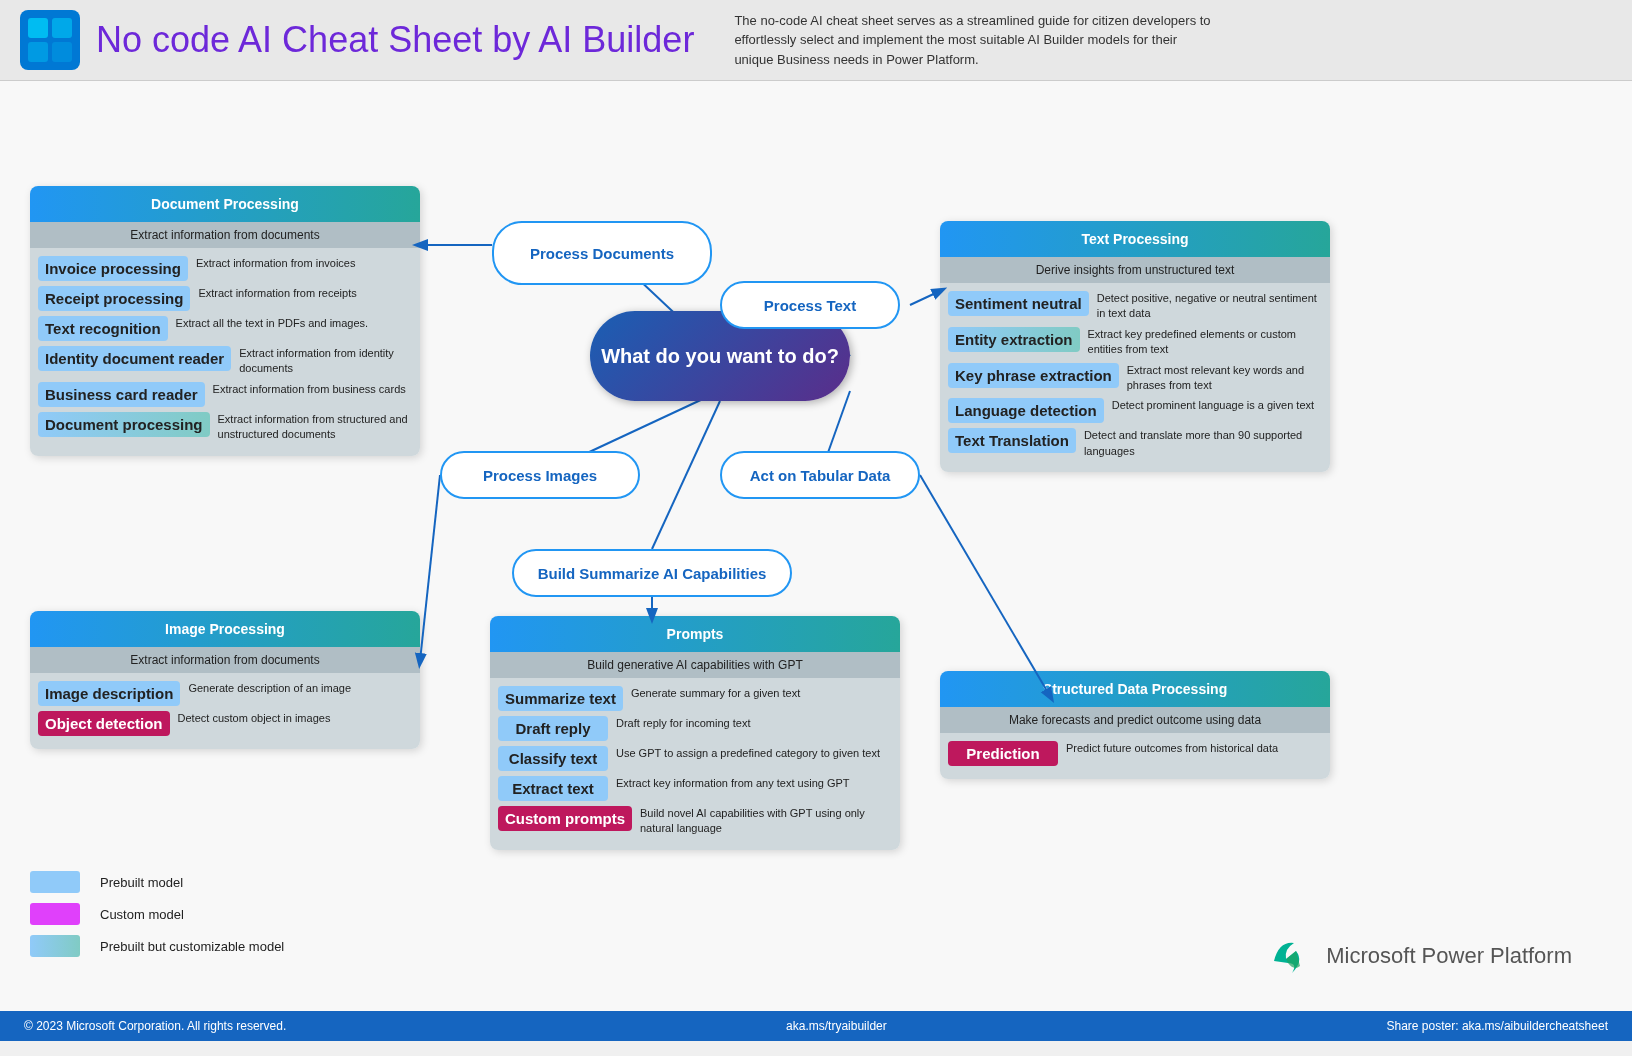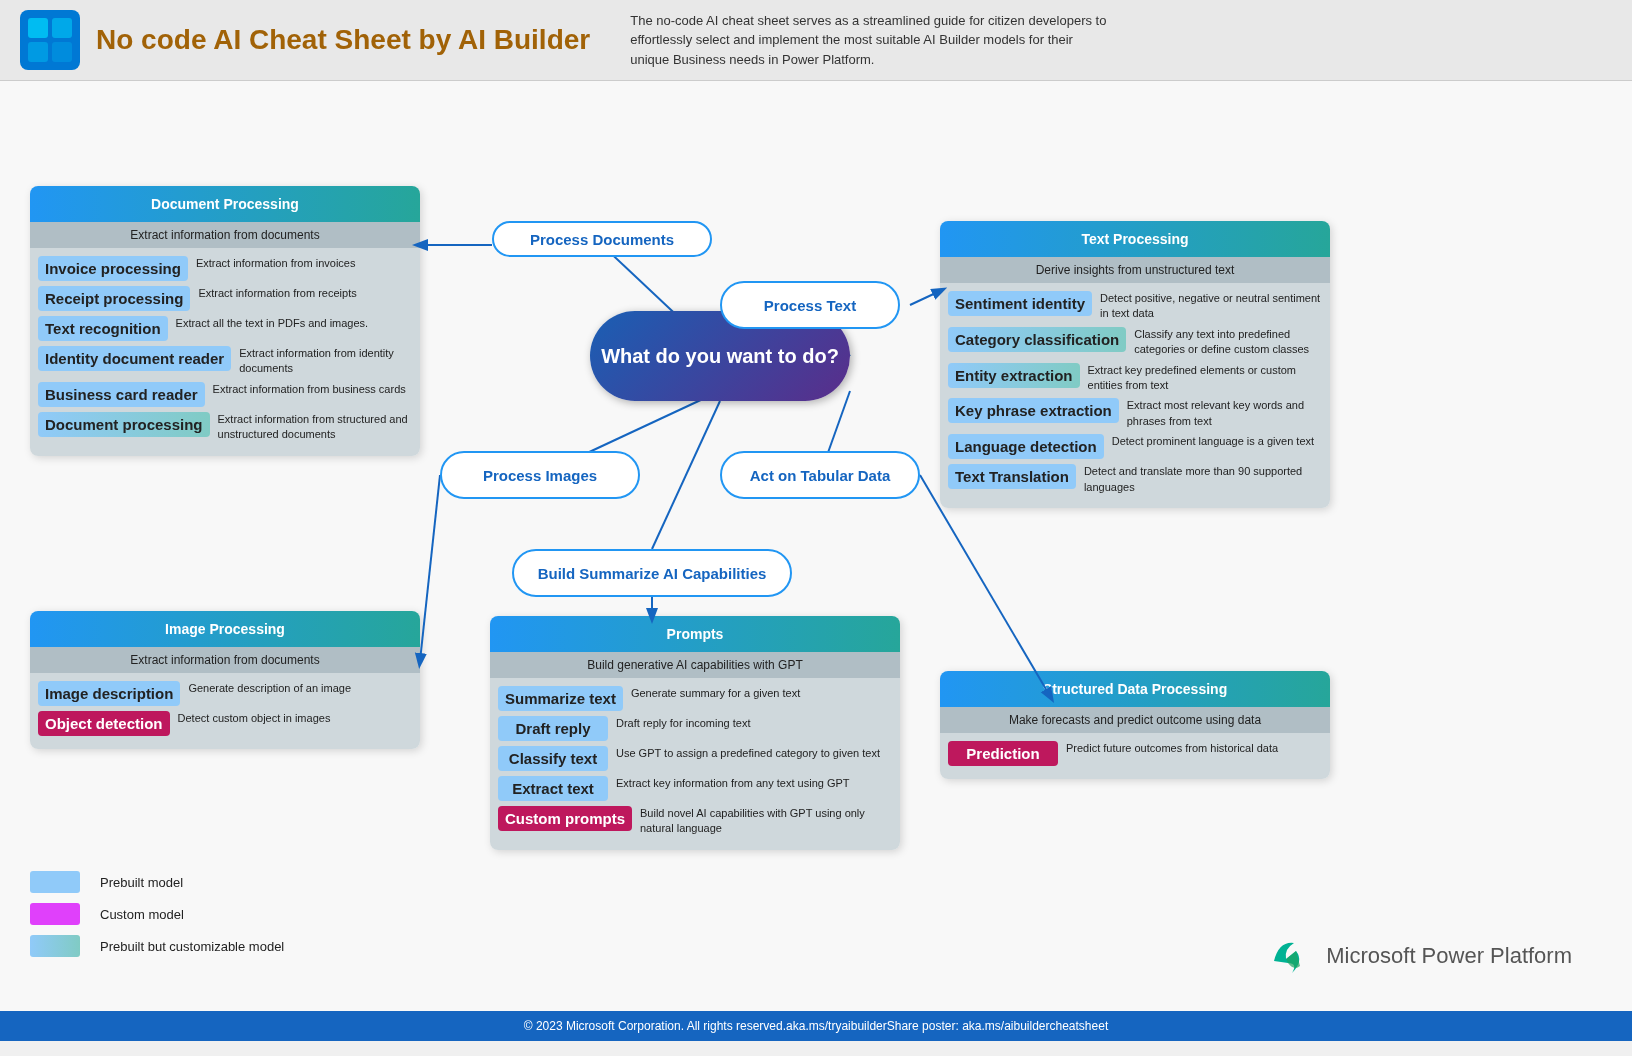--- a/index.html
+++ b/index.html
@@ -20,23 +20,23 @@
       border-bottom: 1px solid #ccc;
       min-height: 80px;
     }
     .header-logo {
       width: 60px;
       height: 60px;
       margin-right: 16px;
       flex-shrink: 0;
     }
     .header-title {
-      font-size: 28px;
-      font-weight: 700;
-      color: #a16207;
+      font-size: 36px;
+      font-weight: 400;
+      color: #6d28d9;
       flex-shrink: 0;
       margin-right: 40px;
     }
     .header-desc {
       font-size: 13px;
       color: #333;
       max-width: 480px;
       line-height: 1.5;
     }
 
@@ -81,21 +81,21 @@
       font-weight: 600;
       color: #1565c0;
       z-index: 10;
     }
 
     
     .btn-process-docs {
       left: 492px;
       top: 140px;
       width: 220px;
-      height: 36px;
+      height: 64px;
     }
     
     .btn-process-text {
       left: 720px;
       top: 200px;
       width: 180px;
       height: 48px;
     }
     
     .btn-process-images {
@@ -247,21 +247,21 @@
     }
 
     
     .footer {
       position: absolute;
       bottom: 0;
       width: 1632px;
       background: #1565c0;
       color: white;
       display: flex;
-      justify-content: center;
+      justify-content: space-between;
       align-items: center;
       padding: 8px 24px;
       font-size: 12px;
     }
 
     
     .power-platform {
       position: absolute;
       right: 60px;
       bottom: 60px;
@@ -374,26 +374,22 @@
         <span class="item-desc">Extract information from structured and unstructured documents</span>
       </div>
     </div>
   </div>
 
   <div class="section-box box-text-processing">
     <div class="section-header">Text Processing</div>
     <div class="section-subheader">Derive insights from unstructured text</div>
     <div class="section-body">
       <div class="item-row">
-        <span class="item-badge badge-blue">Sentiment identity</span>
+        <span class="item-badge badge-blue">Sentiment neutral</span>
         <span class="item-desc">Detect positive, negative or neutral sentiment in text data</span>
-      </div>
-      <div class="item-row">
-        <span class="item-badge badge-cyan">Category classification</span>
-        <span class="item-desc">Classify any text into predefined categories or define custom classes</span>
       </div>
       <div class="item-row">
         <span class="item-badge badge-cyan">Entity extraction</span>
         <span class="item-desc">Extract key predefined elements or custom entities from text</span>
       </div>
       <div class="item-row">
         <span class="item-badge badge-blue">Key phrase extraction</span>
         <span class="item-desc">Extract most relevant key words and phrases from text</span>
       </div>
       <div class="item-row">

